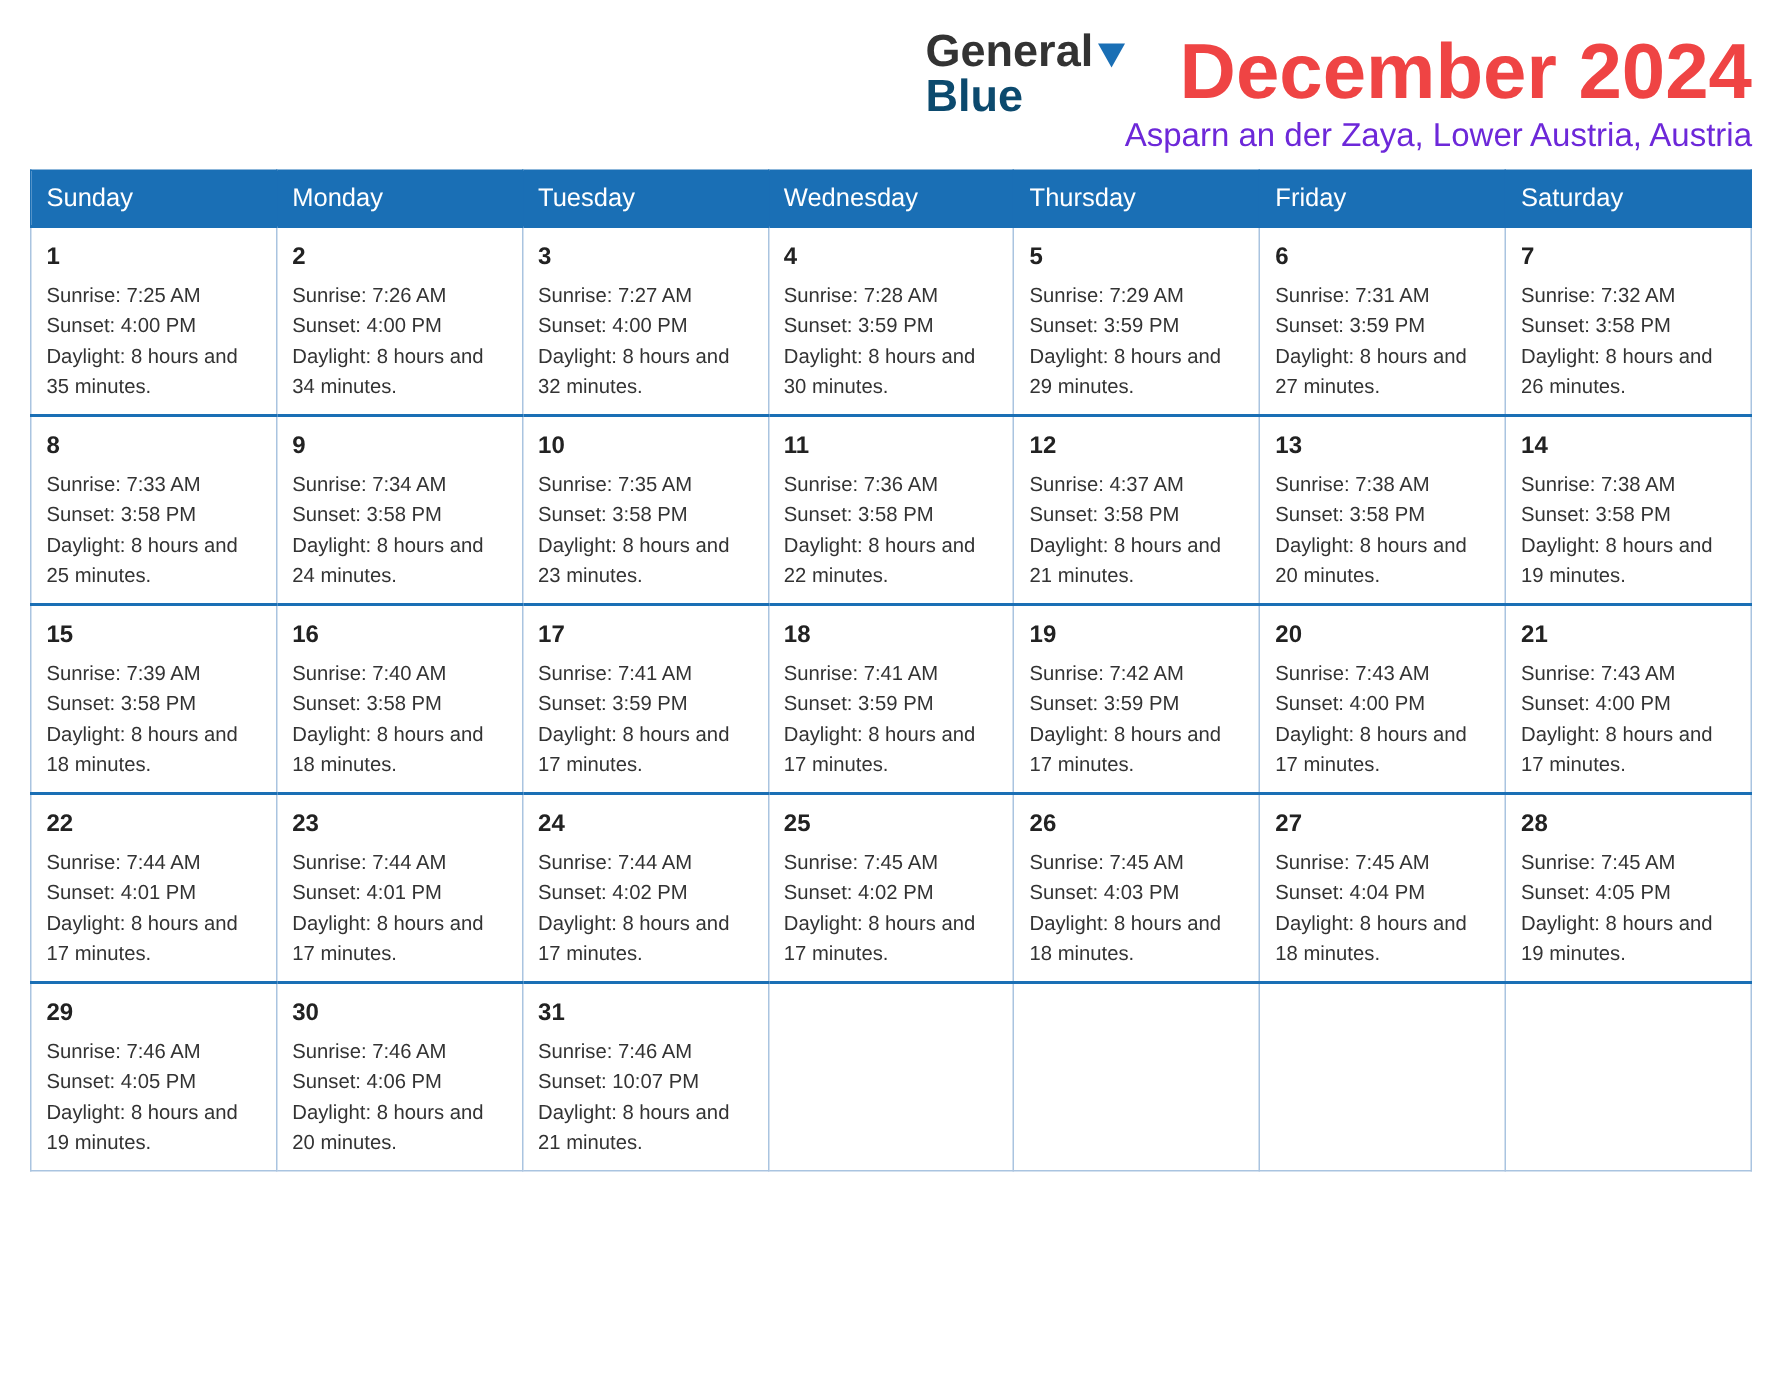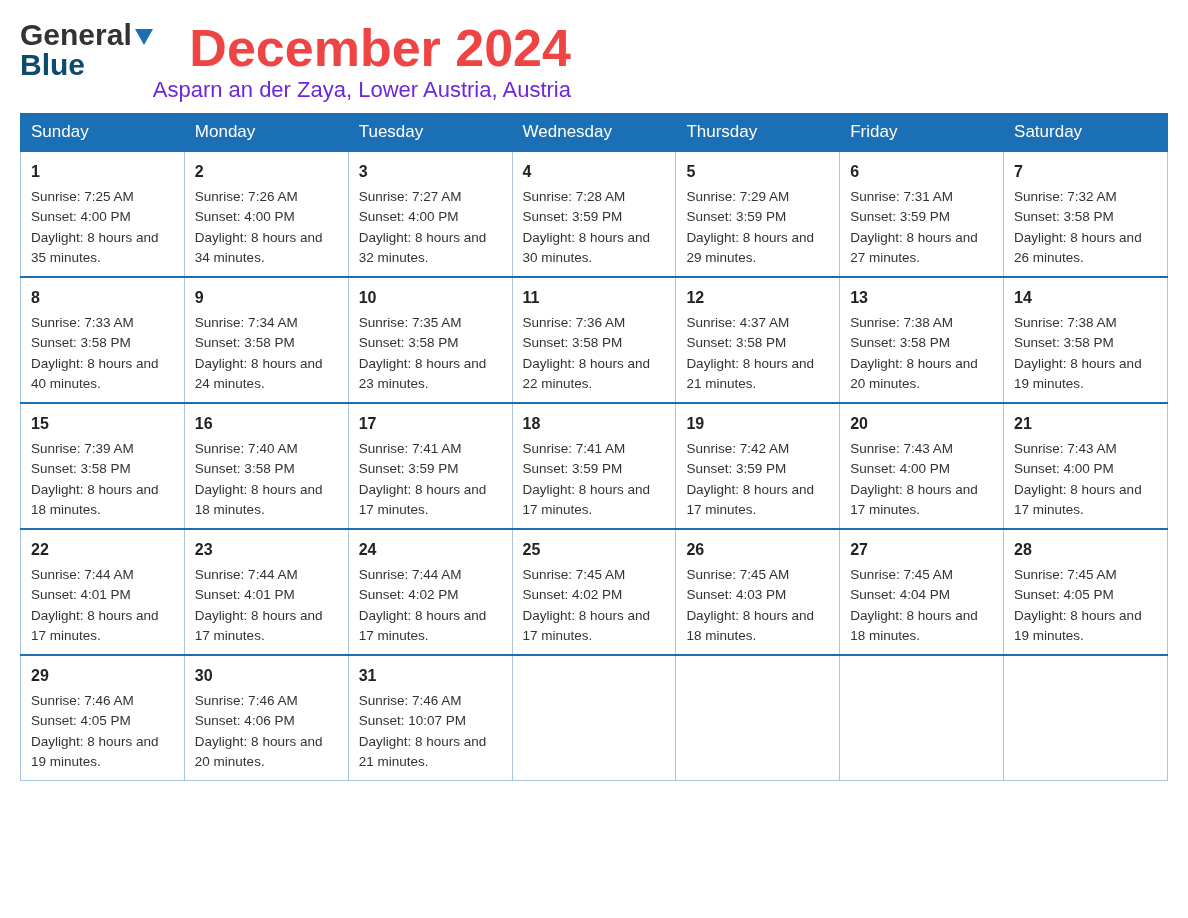--- a/index.html
+++ b/index.html
@@ -5,21 +5,21 @@
     * { margin: 0; padding: 0; box-sizing: border-box; }
     body {
       font-family: Arial, sans-serif;
       background: #fff;
       width: 1188px;
       min-height: 918px;
       padding: 20px;
     }
     .header {
       display: flex;
-      justify-content: flex-start;
+      justify-content: flex-end;
       align-items: flex-start;
       margin-bottom: 10px;
     }
     .logo {
       display: flex;
       flex-direction: column;
       align-items: flex-start;
     }
     .title-block {
       text-align: right;
@@ -111,21 +111,21 @@
       <tr>
         <td><span class="day-num">1</span><span>Sunrise: 7:25 AM</span><br><span>Sunset: 4:00 PM</span><br><span>Daylight: 8 hours and 35 minutes.</span></td>
         <td><span class="day-num">2</span><span>Sunrise: 7:26 AM</span><br><span>Sunset: 4:00 PM</span><br><span>Daylight: 8 hours and 34 minutes.</span></td>
         <td><span class="day-num">3</span><span>Sunrise: 7:27 AM</span><br><span>Sunset: 4:00 PM</span><br><span>Daylight: 8 hours and 32 minutes.</span></td>
         <td><span class="day-num">4</span><span>Sunrise: 7:28 AM</span><br><span>Sunset: 3:59 PM</span><br><span>Daylight: 8 hours and 30 minutes.</span></td>
         <td><span class="day-num">5</span><span>Sunrise: 7:29 AM</span><br><span>Sunset: 3:59 PM</span><br><span>Daylight: 8 hours and 29 minutes.</span></td>
         <td><span class="day-num">6</span><span>Sunrise: 7:31 AM</span><br><span>Sunset: 3:59 PM</span><br><span>Daylight: 8 hours and 27 minutes.</span></td>
         <td><span class="day-num">7</span><span>Sunrise: 7:32 AM</span><br><span>Sunset: 3:58 PM</span><br><span>Daylight: 8 hours and 26 minutes.</span></td>
       </tr>
       <tr>
-        <td><span class="day-num">8</span><span>Sunrise: 7:33 AM</span><br><span>Sunset: 3:58 PM</span><br><span>Daylight: 8 hours and 40 minutes.</span></td>
+        <td><span class="day-num">8</span><span>Sunrise: 7:33 AM</span><br><span>Sunset: 3:58 PM</span><br><span>Daylight: 8 hours and 25 minutes.</span></td>
         <td><span class="day-num">9</span><span>Sunrise: 7:34 AM</span><br><span>Sunset: 3:58 PM</span><br><span>Daylight: 8 hours and 24 minutes.</span></td>
         <td><span class="day-num">10</span><span>Sunrise: 7:35 AM</span><br><span>Sunset: 3:58 PM</span><br><span>Daylight: 8 hours and 23 minutes.</span></td>
         <td><span class="day-num">11</span><span>Sunrise: 7:36 AM</span><br><span>Sunset: 3:58 PM</span><br><span>Daylight: 8 hours and 22 minutes.</span></td>
         <td><span class="day-num">12</span><span>Sunrise: 4:37 AM</span><br><span>Sunset: 3:58 PM</span><br><span>Daylight: 8 hours and 21 minutes.</span></td>
         <td><span class="day-num">13</span><span>Sunrise: 7:38 AM</span><br><span>Sunset: 3:58 PM</span><br><span>Daylight: 8 hours and 20 minutes.</span></td>
         <td><span class="day-num">14</span><span>Sunrise: 7:38 AM</span><br><span>Sunset: 3:58 PM</span><br><span>Daylight: 8 hours and 19 minutes.</span></td>
       </tr>
       <tr>
         <td><span class="day-num">15</span><span>Sunrise: 7:39 AM</span><br><span>Sunset: 3:58 PM</span><br><span>Daylight: 8 hours and 18 minutes.</span></td>
         <td><span class="day-num">16</span><span>Sunrise: 7:40 AM</span><br><span>Sunset: 3:58 PM</span><br><span>Daylight: 8 hours and 18 minutes.</span></td>

